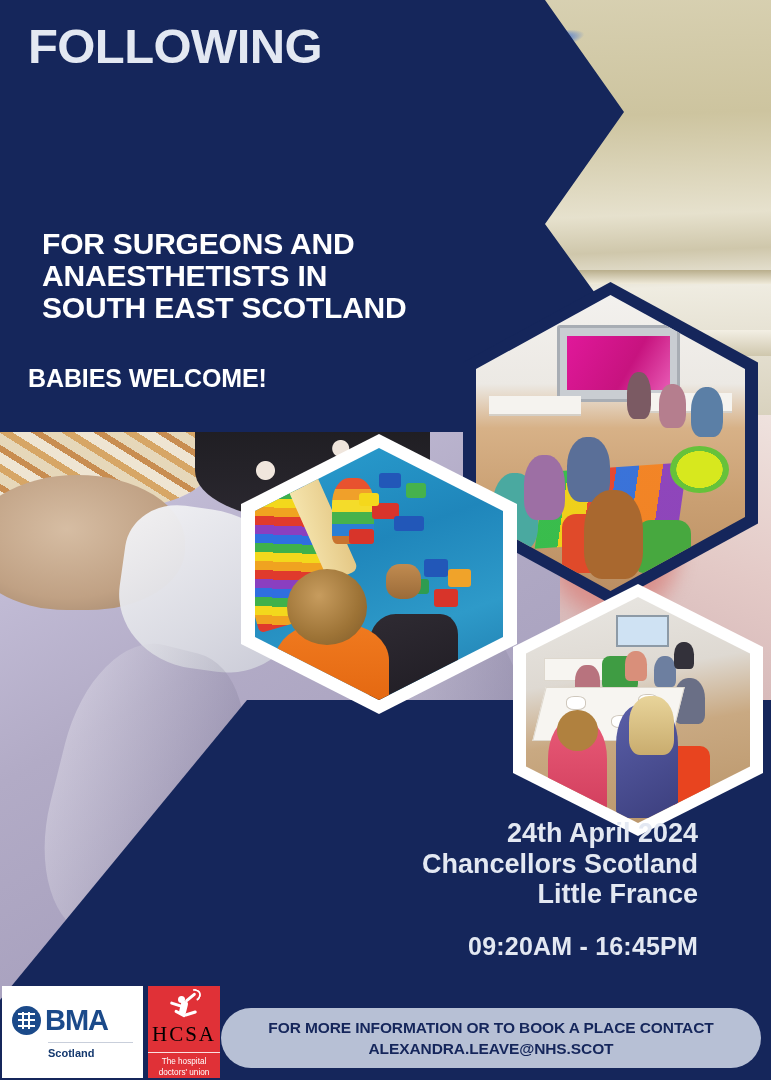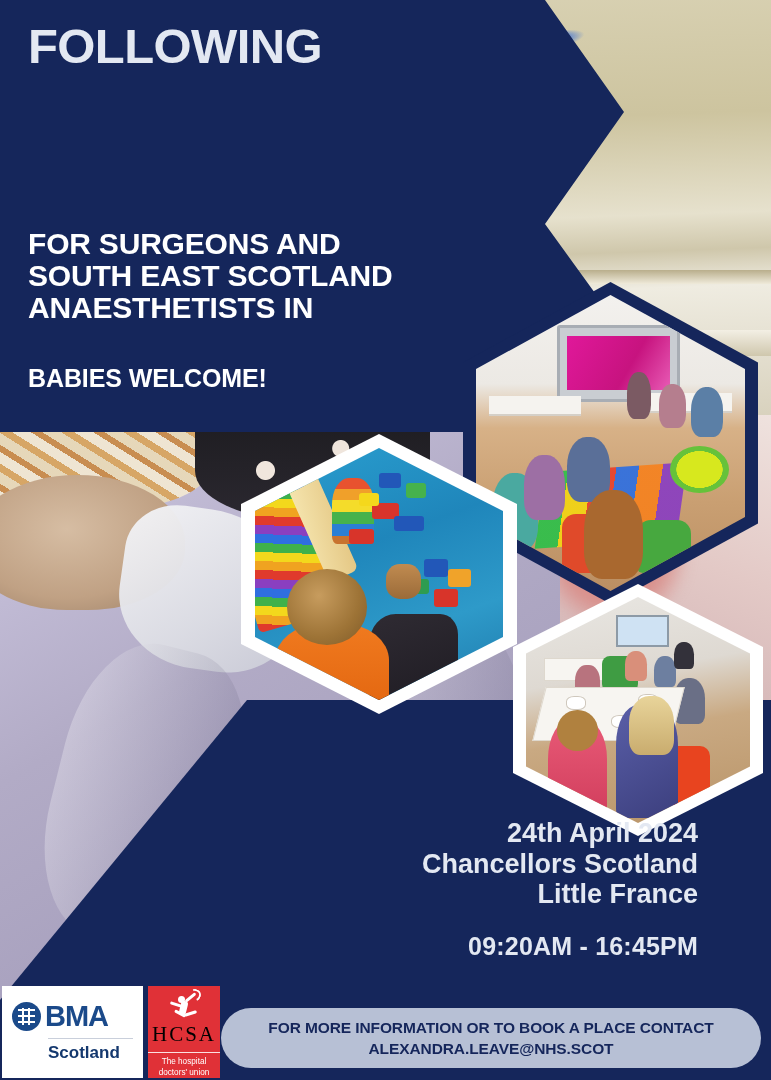--- a/index.html
+++ b/index.html
@@ -267,21 +267,21 @@
     letter-spacing:-.6px;
     text-transform:uppercase;
   }
   .title div{ white-space:nowrap; }
 
   .subtitle{
     position:absolute; left:28px; top:228px; width:480px;
     color:#ffffff; font-size:30px; line-height:1.07; font-weight:bold;
     letter-spacing:-.2px; text-transform:uppercase;
   }
-  .subtitle div{ white-space:nowrap; }
+  .subtitle div{ white-space:nowrap;margin-left:14px; }
 
   .babies{
     position:absolute; left:28px; top:364px;
     color:#ffffff; font-size:25px; font-weight:bold; letter-spacing:-.1px;
     text-transform:uppercase;
   }
 
   .event{
     position:absolute; right:73px; top:818px;
     text-align:right; color:#e3e8f2;
@@ -322,21 +322,21 @@
   .bma-mark i{
     position:absolute; background:#fff; display:block;
   }
   .bma-mark .h1{ left:6px; top:7px;  width:17px; height:2.4px; }
   .bma-mark .h2{ left:6px; top:13px; width:17px; height:2.4px; }
   .bma-mark .h3{ left:6px; top:19px; width:17px; height:2.4px; }
   .bma-mark .v1{ left:10px; top:6px; width:2.4px; height:17px; }
   .bma-mark .v2{ left:16px; top:6px; width:2.4px; height:17px; }
   .bma-text{ color:#1b4a8a; font-size:29px; font-weight:bold; letter-spacing:-1px; line-height:1; }
   .bma-rule{ margin:7px 0 4px 36px; height:1px; background:#c9cfdb; }
-  .bma-sub{ color:#14386e; font-size:17px; font-weight:bold; margin-left:36px; }
+  .bma-sub{ color:#14386e; font-size:11px; font-weight:bold; margin-left:36px; }
 
   .logo-hcsa{
     position:absolute; left:148px; top:986px; width:72px; height:92px;
     background:#e03137;
     display:flex; flex-direction:column; align-items:center;
     padding-top:4px; overflow:hidden;
   }
   .hcsa-fig{ width:34px; height:34px; position:relative; }
   .hcsa-fig .torso{
     position:absolute; left:13px; top:11px; width:7px; height:14px;
@@ -474,22 +474,22 @@
       </div>
     </div>
   </div>
 
   <div class="title">
     <div>FOLLOWING</div>
   </div>
 
   <div class="subtitle">
     <div>FOR SURGEONS AND</div>
+    <div>ANAESTHETISTS IN</div>
     <div>SOUTH EAST SCOTLAND</div>
-    <div>ANAESTHETISTS IN</div>
   </div>
 
   <div class="babies">BABIES WELCOME!</div>
 
   <div class="event">
     <div>24th April 2024</div>
     <div>Chancellors Scotland</div>
     <div>Little France</div>
   </div>
 

